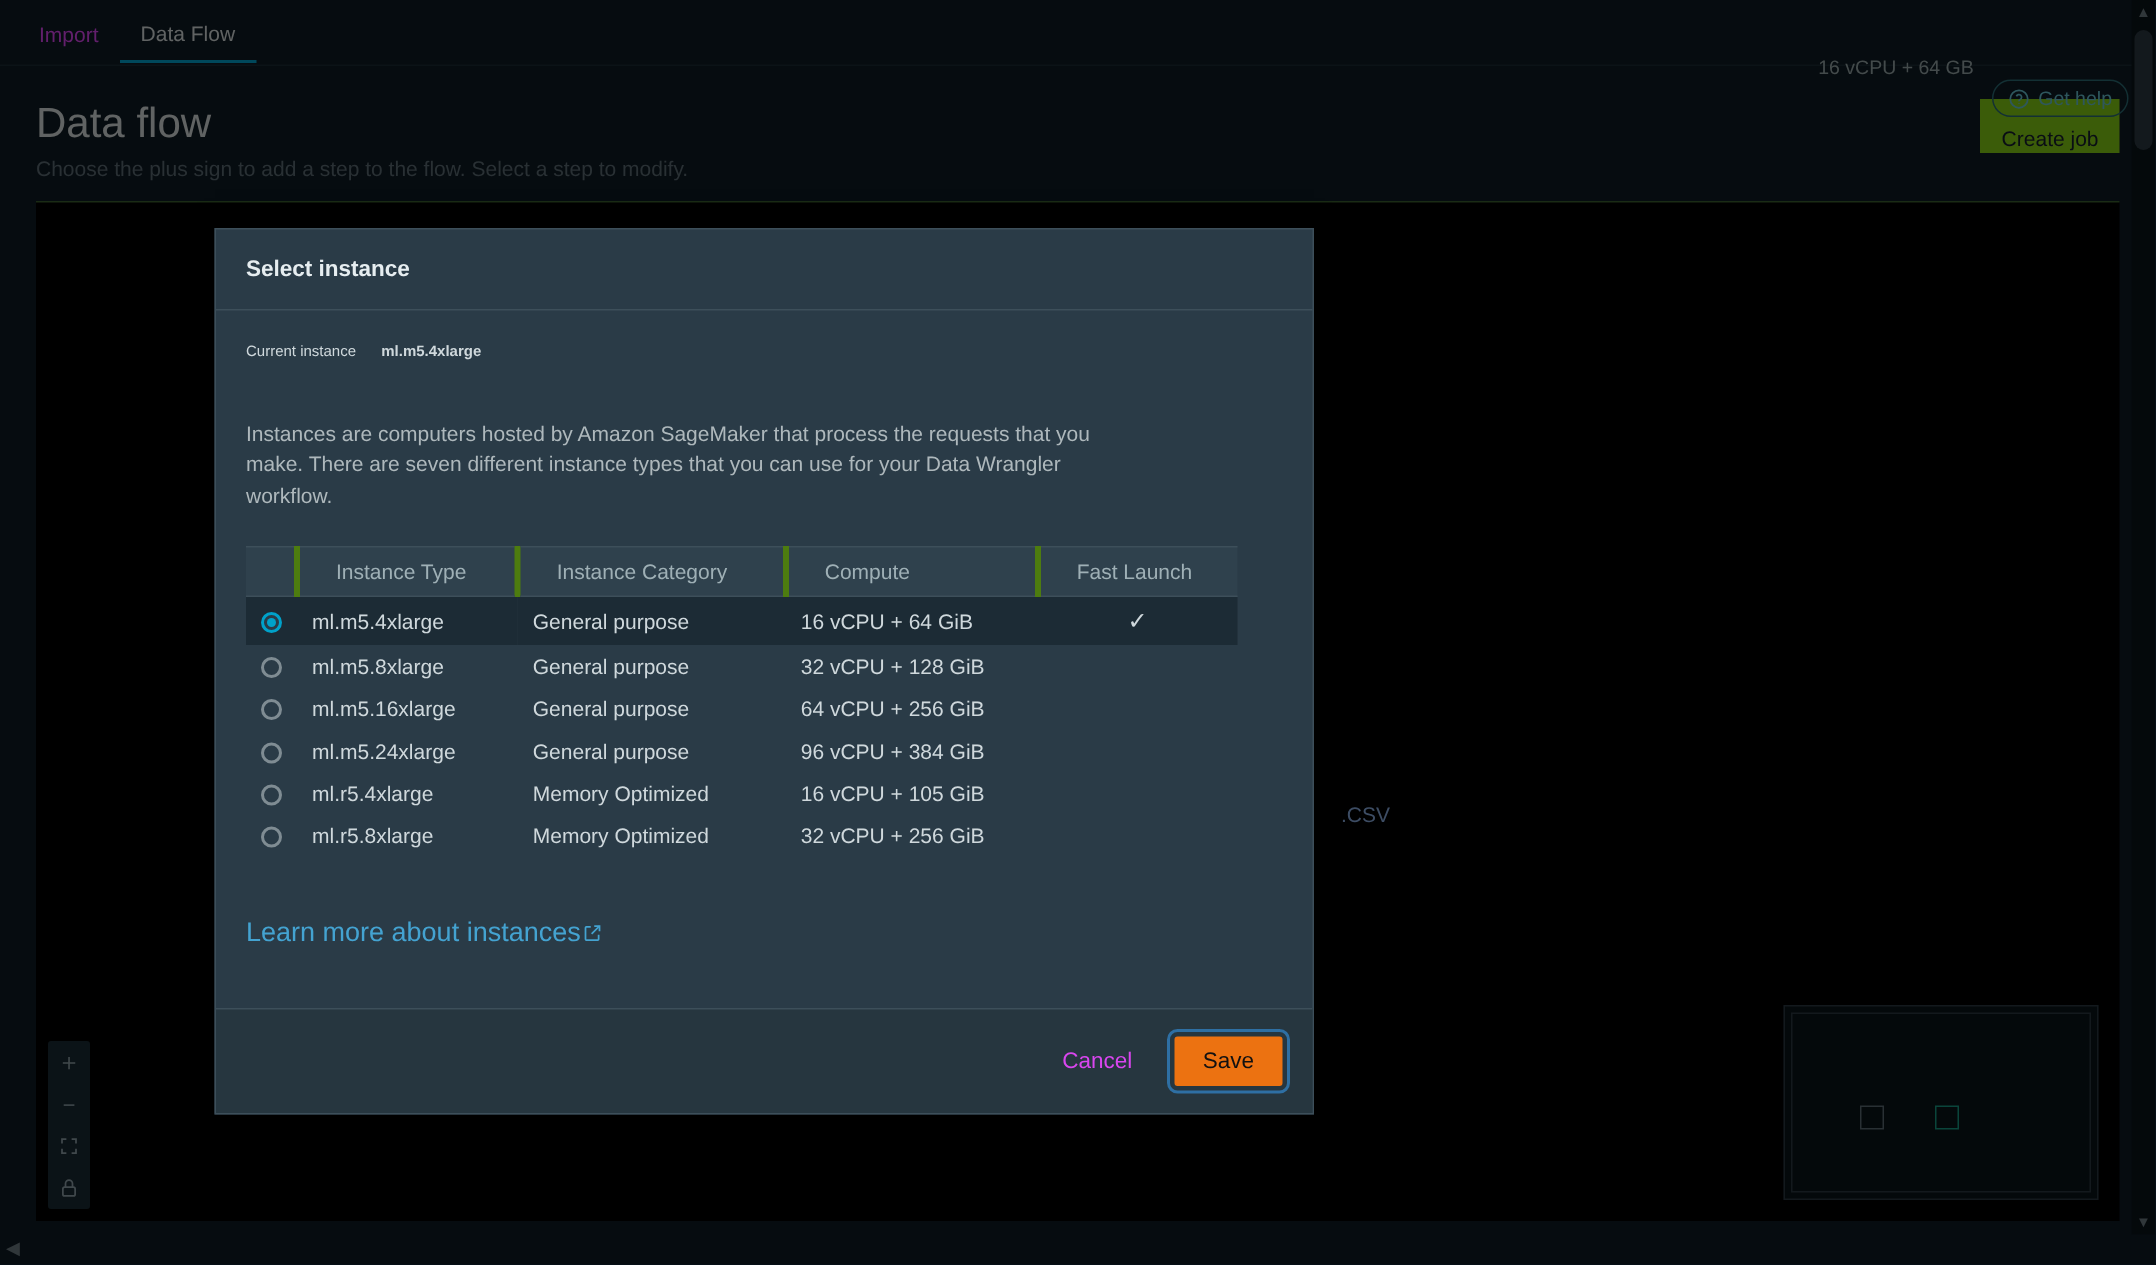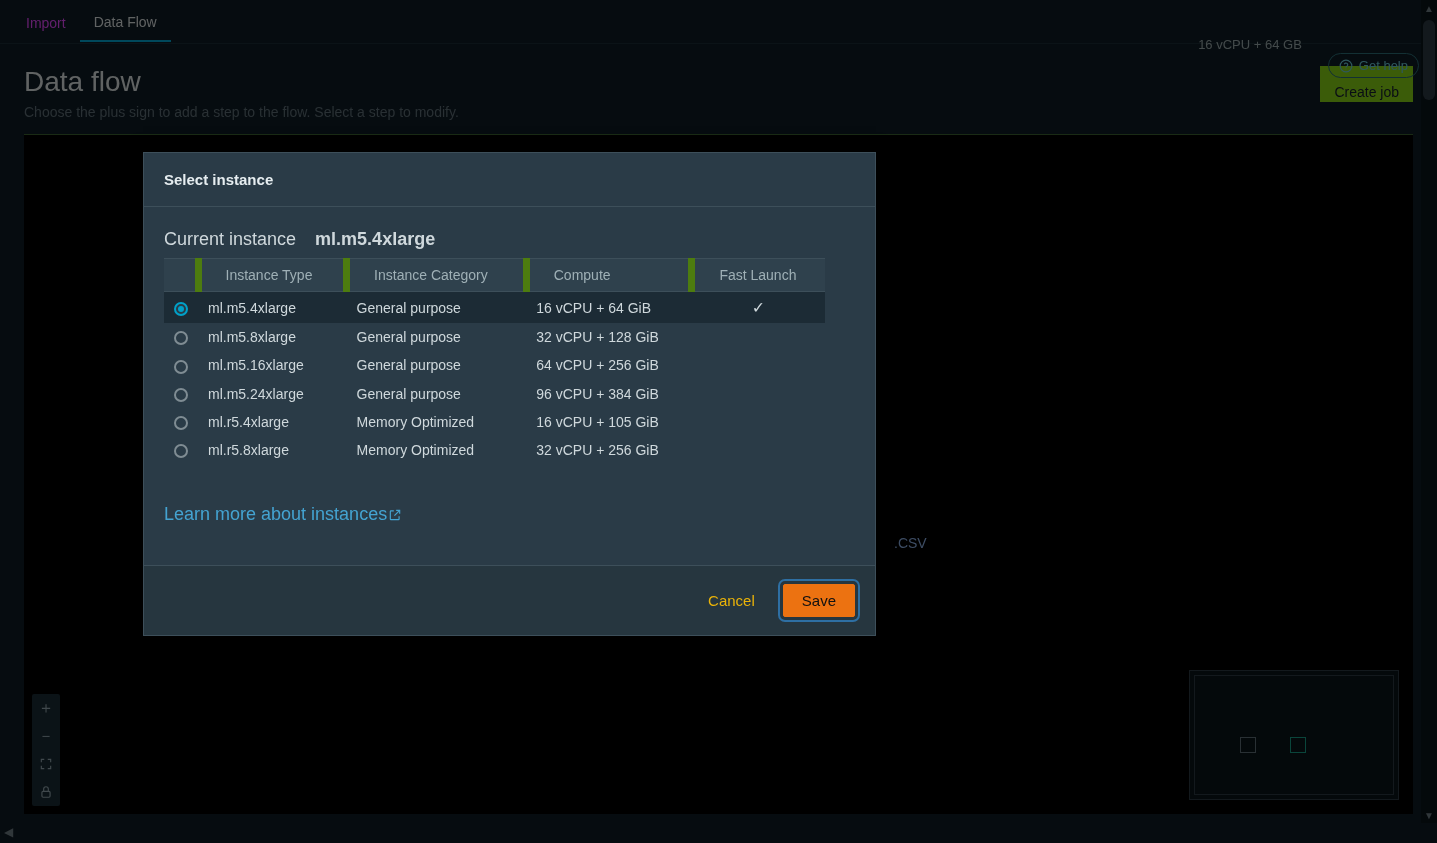--- a/index.html
+++ b/index.html
@@ -9,21 +9,21 @@
 
 
 .dim { position: absolute; inset: 0; background: rgba(0,0,0,0.55); pointer-events: none; }
 
 
 .tabs { display: flex; align-items: center; height: 44px; padding: 0 12px; border-bottom: 1px solid #1a2a33; }
 .tab { padding: 12px 14px 10px; font-size: 14px; color: #d946ef; cursor: pointer; }
 .tab.active { color: #d5dbdb; border-bottom: 2px solid #00a1c9; }
 
 
-.top-right { position: absolute; top: 10px; right: 18px; display: flex; align-items: center; gap: 26px; color: #95a5a6; font-size: 13px; }
+.top-right { position: absolute; top: 10px; right: 18px; display: flex; align-items: center; gap: 12px; color: #95a5a6; font-size: 13px; }
 .get-help { border: 1px solid #2a6a73; color: #66c2cf; padding: 4px 10px; border-radius: 14px; display: flex; align-items: center; gap: 6px; cursor: pointer; margin-top: 43px; }
 
 
 .page-header { padding: 22px 24px 14px; display: flex; justify-content: space-between; align-items: flex-start; }
 .page-header h1 { font-size: 28px; font-weight: 400; color: #d5dbdb; margin-bottom: 6px; }
 .page-header .sub { font-size: 14px; color: #5b6b73; }
 .create-job { background: #84cc16; color: #161e2d; border: none; padding: 18px 14px; font-size: 14px; cursor: pointer; height: 30px; }
 
 
 .canvas-frame { border-top: 1px solid #3b5f2f; margin: 0 24px; height: 680px; background: #000; position: relative; }
@@ -46,43 +46,43 @@
 .right-scroll .down { bottom: 0; }
 .right-scroll .thumb { position: absolute; left: 2px; right: 2px; top: 20px; height: 80px; background: #2c3942; border-radius: 6px; }
 
 
 .bottom-left-arrow { position: absolute; left: 4px; bottom: 4px; color: #6c7a80; font-size: 12px; }
 
 
 .modal { position: absolute; left: 143px; top: 152px; width: 733px; background: #2a3b47; border: 1px solid #3d4f5a; box-shadow: 0 4px 20px rgba(0,0,0,0.5); z-index: 10; }
 .modal-header { padding: 18px 20px; border-bottom: 1px solid #3d4f5a; font-size: 15px; font-weight: 600; color: #e6edf0; }
 .modal-body { padding: 22px 20px 40px; }
-.ci-line { font-size: 18px; color: #cfd8dc; margin-bottom: 8px; }
+.ci-line { font-size: 10px; color: #cfd8dc; margin-bottom: 39px; }
 .ci-line .ci-label { margin-right: 14px; }
 .ci-line .ci-val { font-weight: 600; }
 .desc { font-size: 14px; color: #aeb8bc; line-height: 1.45; margin-bottom: 24px; max-width: 600px; }
 
 .itable { width: 661px; border-collapse: collapse; font-size: 14px; }
 .itable thead th { text-align: left; font-weight: 400; color: #9fb0b6; border-top: 1px solid #3d4f5a; border-bottom: 1px solid #3d4f5a; padding: 8px 10px; background: #2f414d; }
 .itable thead th:first-child { width: 32px; }
-.itable thead th + th { border-left: 7px solid #4d7c0f; padding-left: 24px; }
+.itable thead th + th { border-left: 4px solid #4d7c0f; padding-left: 24px; }
 .itable tbody td { padding: 6px 10px; color: #cfd8dc; }
 .itable tbody tr { height: 28px; }
 .itable tbody tr.selected { background: #1c2b35; }
 .rcell { text-align: center; width:32px; }
 .radio { -webkit-appearance: none; appearance: none; width: 14px; height: 14px; border-radius: 50%; border: 2px solid #7f8c93; display:inline-block; position:relative; cursor:pointer; background:#2a3b47; vertical-align:middle; }
 .radio:checked { border-color: #00a1c9; }
 .radio:checked::after { content:""; position:absolute; inset:2px; border-radius:50%; background:#00a1c9; }
 .check { color: #d5dbdb; font-size: 16px; text-align:center; }
 
 .learn-link { margin-top: 40px; display: inline-flex; align-items: center; gap: 1px; color: #44a3d1; font-size: 18px; cursor: pointer; }
 .ext-icon { width: 14px; height: 14px; }
 
 .modal-footer { border-top: 1px solid #3d4f5a; padding: 18px 20px; display: flex; justify-content: flex-end; gap: 20px; align-items: center; background: #26363f; }
-.btn-cancel { background: transparent; border: none; color: #eab308; font-size: 15px; cursor: pointer; padding: 6px 8px; }
+.btn-cancel { background: transparent; border: none; color: #d946ef; font-size: 15px; cursor: pointer; padding: 6px 8px; }
 .btn-save { background: #ec7211; color: #111; border: 1px solid #ec7211; font-size: 15px; padding: 7px 18px; cursor: pointer; outline: 2px solid #2e6fa3; outline-offset: 3px; border-radius: 2px; }
 
 svg { display:block; }
 </style>
 </head>
 <body>
 
 <div class="app">
 
   <div class="tabs">
@@ -146,20 +146,21 @@
 
   <div class="dim"></div>
 
   <div class="modal">
     <div class="modal-header">Select instance</div>
     <div class="modal-body">
       <div class="ci-line">
         <span class="ci-label">Current instance</span>
         <span class="ci-val">ml.m5.4xlarge</span>
       </div>
+      <div class="desc">Instances are computers hosted by Amazon SageMaker that process the requests that you make. There are seven different instance types that you can use for your Data Wrangler workflow.</div>
 
       <table class="itable">
         <thead>
           <tr>
             <th></th>
             <th>Instance Type</th>
             <th>Instance Category</th>
             <th>Compute</th>
             <th>Fast Launch</th>
           </tr>

